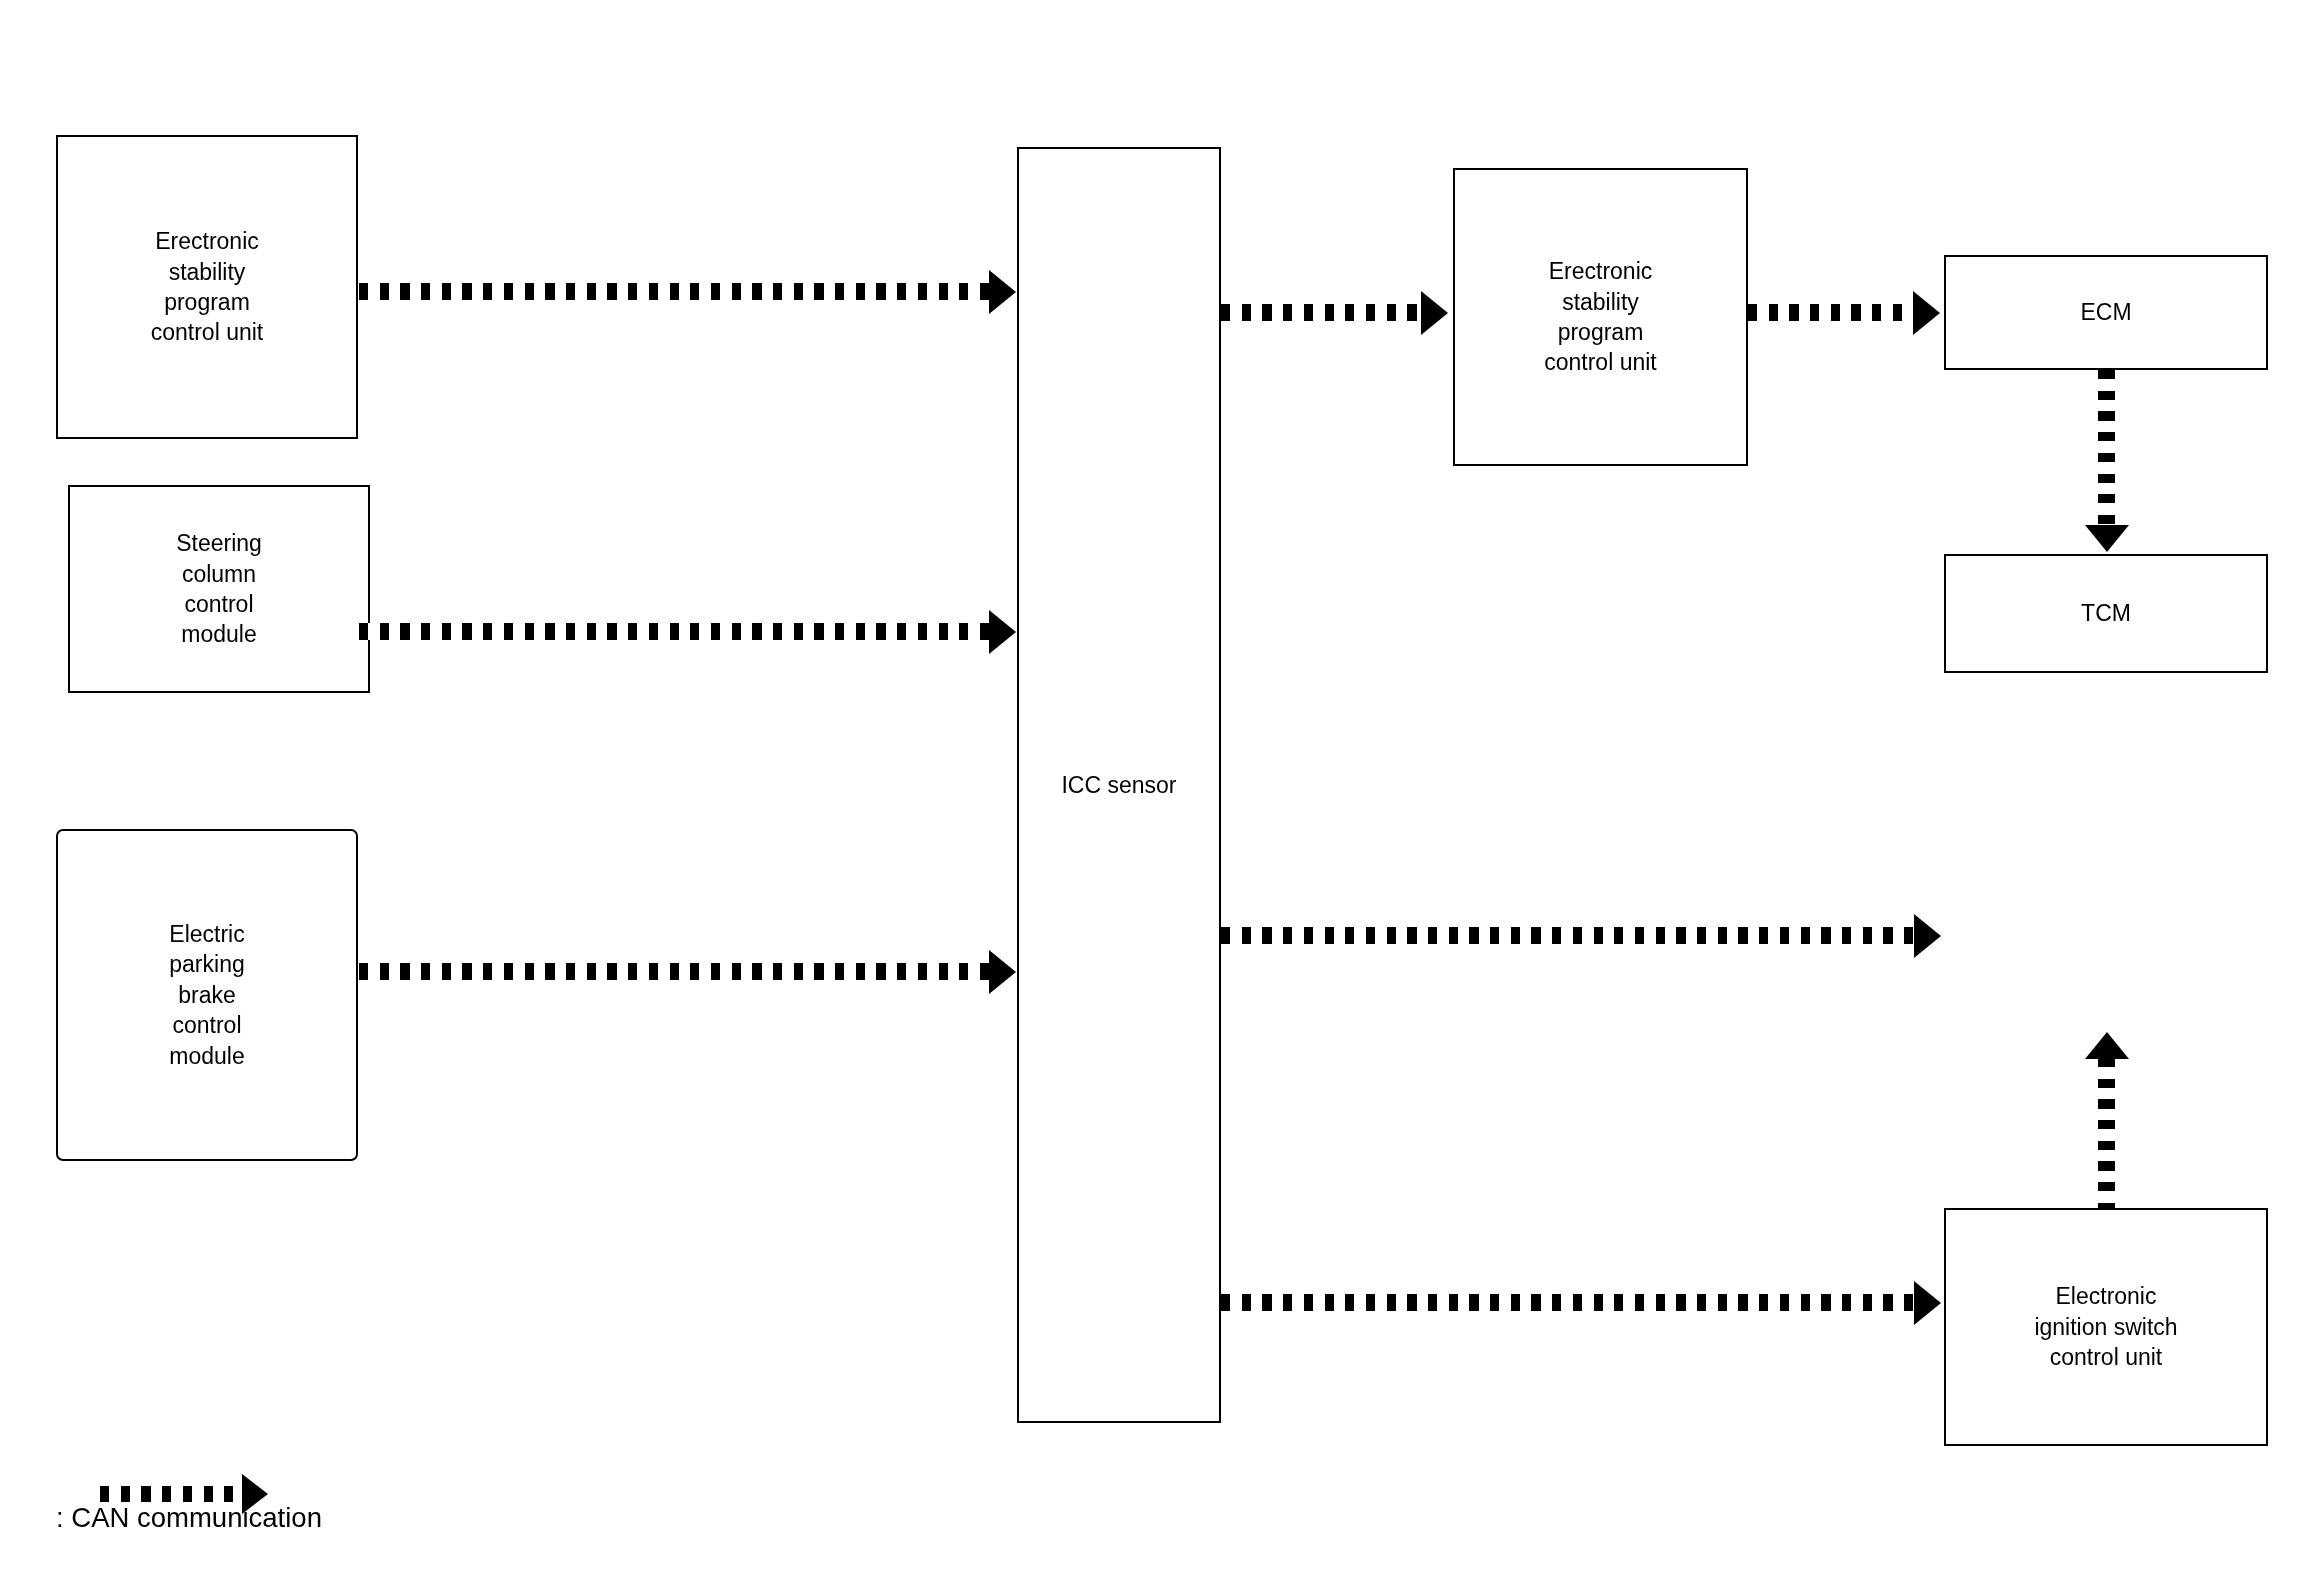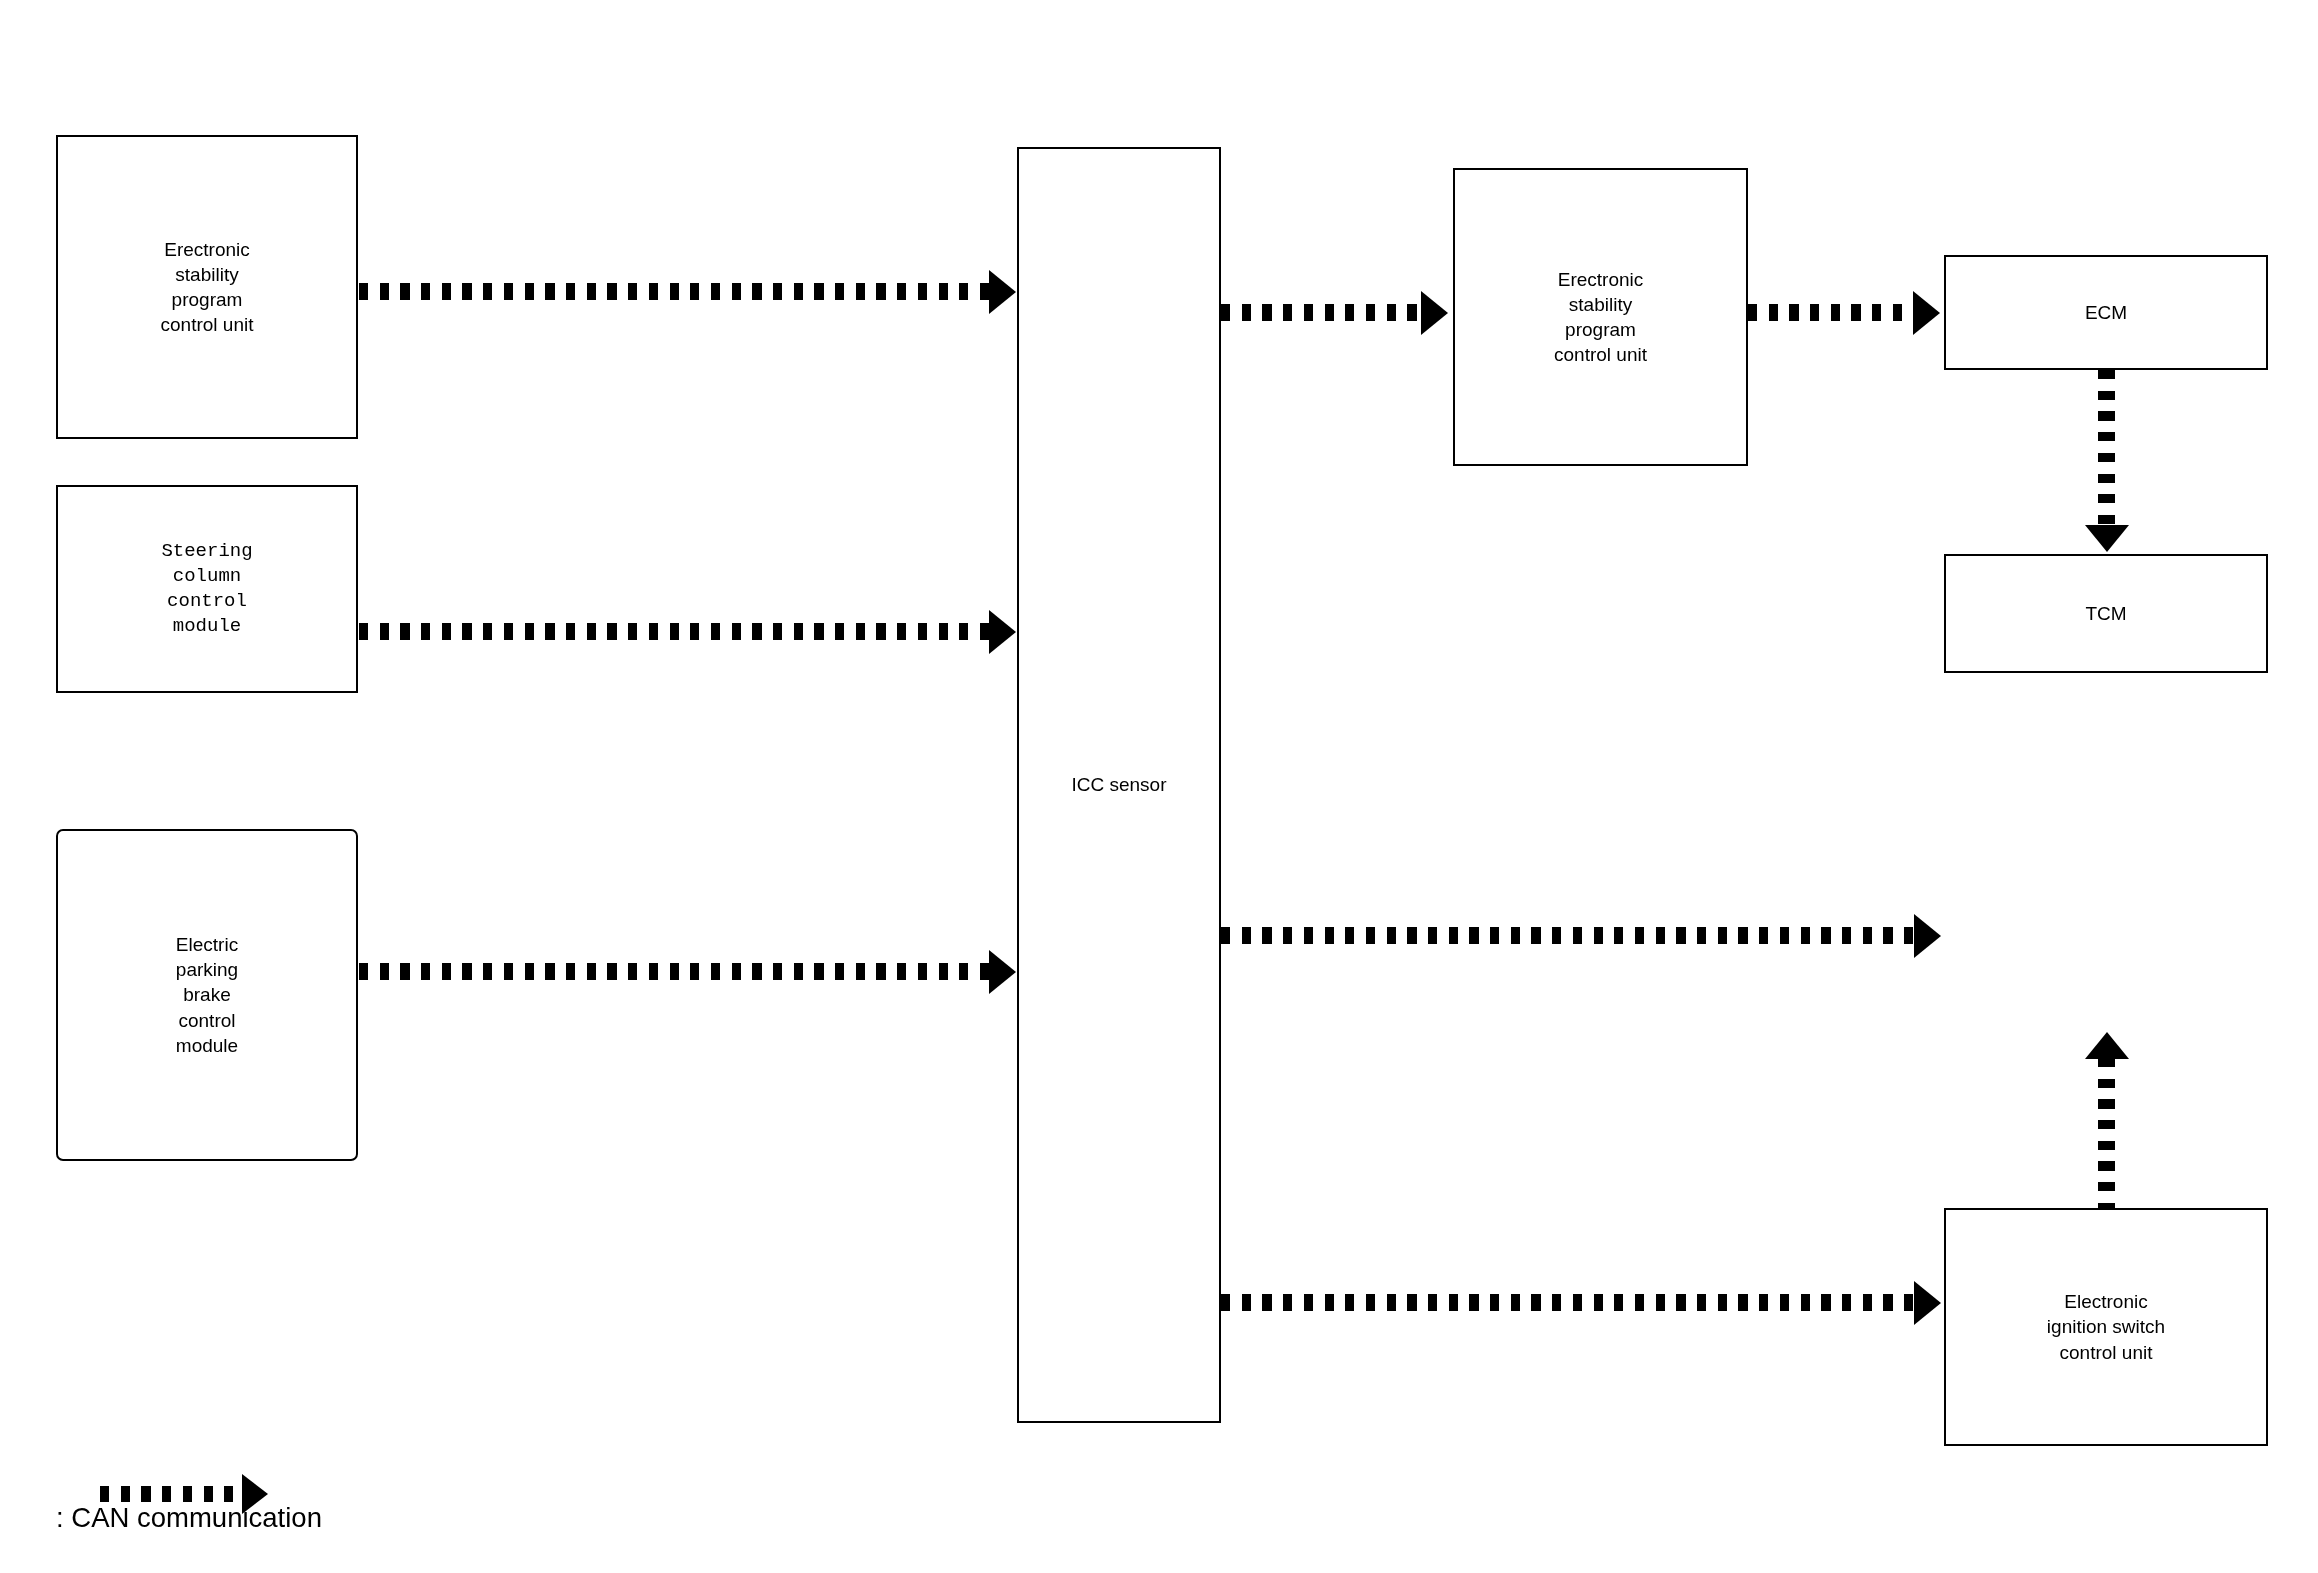--- a/index.html
+++ b/index.html
@@ -14,21 +14,21 @@
     position:absolute;
     box-sizing:border-box;
     border:2.9px solid #000000;
     background:#ffffff;
     display:flex;
     align-items:center;
     justify-content:center;
     text-align:center;
   }
   .node .label{
-    font-size:19px;
+    font-size:23px;
     line-height:1.32;
     color:#000000;
     white-space:pre-line;
     padding:0 5.7px;
   }
   
   .can-h{
     position:absolute;
     height:17px;
     background:
@@ -137,21 +137,21 @@
 
 <div id="stage">
 
   <div class="node" style="left:56px;top:135px;width:302px;height:304px;">
     <span class="label">Erectronic
 stability
 program
 control unit</span>
   </div>
 
-  <div class="node" style="left:56px;top:485px;width:302px;height:208px;font-family:Liberation Mono, monospace;">
+  <div class="node" style="left:68px;top:485px;width:302px;height:208px;">
     <span class="label">Steering
 column
 control
 module</span>
   </div>
 
   <div class="node" style="left:56px;top:829px;width:302px;height:332px;border-radius:7px;">
     <span class="label">Electric
 parking
 brake

